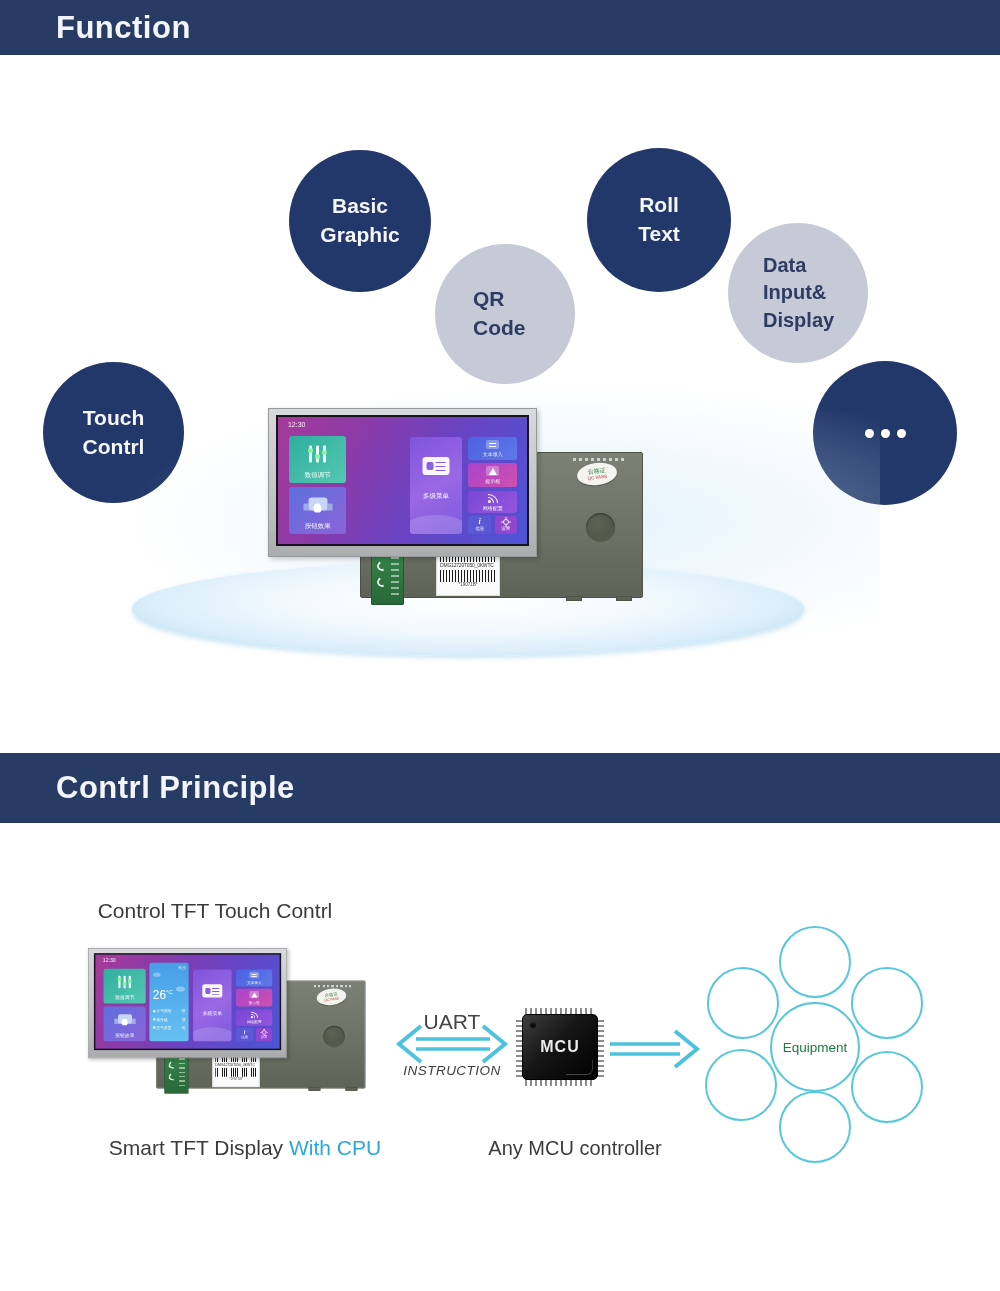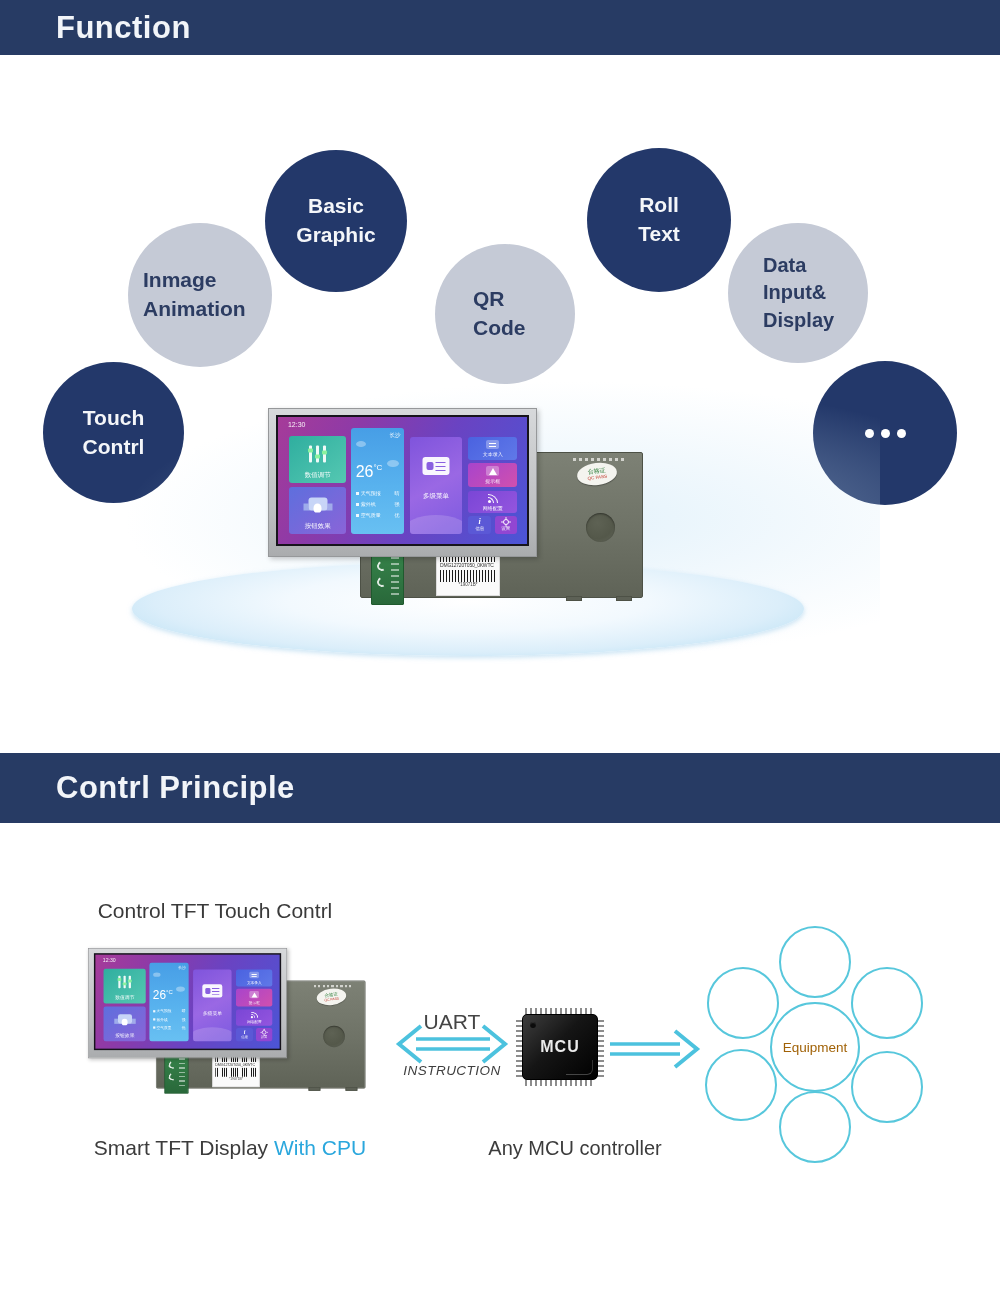--- a/index.html
+++ b/index.html
@@ -12,21 +12,21 @@
   .bar-function { top:0; height:55px; }
   .bar-working { top:753px; height:70px; }
   .section-bar .bar-title { color:#f2f5f9; font-size:31px; font-weight:600; padding-left:56px; letter-spacing:.5px; }
 
   
   .bubble { position:absolute; border-radius:50%; display:flex; flex-direction:column; justify-content:center; font-weight:600; font-size:21px; line-height:1.36; }
   .bubble.dark { background:#23386a; color:#f4f6f9; text-align:center; }
   .bubble.light { background:#c5cad6; color:#2c3c62; text-align:left; }
   .bubble span { display:block; }
   .b-inmage { left:128px; top:223px; width:144px; height:144px; padding-left:15px; }
-  .b-basic  { left:265px; top:150px; width:142px; height:142px; }
+  .b-basic  { left:289px; top:150px; width:142px; height:142px; }
   .b-qr     { left:435px; top:244px; width:140px; height:140px; padding-left:38px; }
   .b-roll   { left:587px; top:148px; width:144px; height:144px; }
   .b-data   { left:728px; top:223px; width:140px; height:140px; padding-left:35px; font-size:20px; }
   .b-touch  { left:43px;  top:362px; width:141px; height:141px; }
   .b-more   { left:813px; top:361px; width:144px; height:144px; flex-direction:row; align-items:center; justify-content:center; gap:7px; }
   .b-more .dot { width:9px; height:9px; border-radius:50%; background:#fff; }
 
   
   .stage-glow { position:absolute; left:120px; top:380px; width:760px; height:280px;
     background:radial-gradient(ellipse at 60% 50%, rgba(206,232,248,.55) 0%, rgba(255,255,255,0) 70%); }
@@ -129,21 +129,21 @@
   .tile-sub { position:static; font-size:5px; color:rgba(255,255,255,.95); }
   .t-info { left:76.5%; top:78%; width:9%; height:14%; background:#5b58d6; display:flex; flex-direction:column; align-items:center; justify-content:center; }
   .info-glyph { font-family:"Liberation Serif",serif; font-style:italic; font-weight:bold; font-size:8px; color:#fff; line-height:1; }
   .t-set { left:87%; top:78%; width:9%; height:14%; background:#9146d2; display:flex; flex-direction:column; align-items:center; justify-content:center; }
   .gear-icon { width:6px; height:6px; border:1.5px solid #fff; border-radius:50%; margin-bottom:1px;
     box-shadow:0 -4px 0 -2.2px #fff, 0 4px 0 -2.2px #fff, -4px 0 0 -2.2px #fff, 4px 0 0 -2.2px #fff; }
   .tiny-label { font-size:4.5px; color:rgba(255,255,255,.95); line-height:1.2; }
 
   
   .wp-left-title { position:absolute; left:60px; top:899px; width:310px; text-align:center; font-size:21px; color:#3a3a3a; }
-  .wp-left-caption { position:absolute; left:55px; top:1136px; width:350px; text-align:center; font-size:21px; color:#3c3c3c; }
+  .wp-left-caption { position:absolute; left:70px; top:1136px; width:350px; text-align:center; font-size:21px; color:#3c3c3c; }
   .wp-left-caption .accent { color:#2aa7dd; }
   .uart-label { position:absolute; left:394px; top:1010px; width:116px; text-align:center; font-size:21px; color:#454545; }
   .instruction-label { position:absolute; left:380px; top:1063px; width:144px; text-align:center; font-size:13.5px; color:#3e3e3e; letter-spacing:.5px;font-style:italic; }
   .arrow-svg { position:absolute; }
   .arr-left { left:392px; top:1021px; }
   .arr-right { left:608px; top:1026px; }
   .any-mcu { position:absolute; left:468px; top:1137px; width:214px; text-align:center; font-size:20px; color:#3c3c3c; }
 
   
   .chip { position:absolute; left:516px; top:1008px; width:88px; height:78px; }
@@ -156,21 +156,21 @@
     border-radius:5px; border:1px solid #000; display:flex; align-items:center; justify-content:center; }
   .chip-body::before { content:""; position:absolute; left:7px; top:7px; width:6px; height:6px; border-radius:50%;
     background:#0c0c0c; box-shadow:inset 0 1px 1px #333; }
   .chip-body::after { content:""; position:absolute; right:4px; bottom:4px; width:26px; height:14px;
     border-bottom:1px solid rgba(255,255,255,.25); border-right:1px solid rgba(255,255,255,.18); border-radius:0 0 6px 0; }
   .chip-label { color:#ececec; font-size:16px; font-weight:bold; letter-spacing:1px; }
 
   
   .eq-circle { position:absolute; border-radius:50%; background:#fff; border:2px solid #57c7dc; overflow:hidden; }
   .eq-center { left:770px; top:1002px; width:90px; height:90px; display:flex; align-items:center; justify-content:center; }
-  .eq-center .eq-label { font-size:13.5px; color:#a16207; }
+  .eq-center .eq-label { font-size:13.5px; color:#15803d; }
   .eq-sat { width:72px; height:72px; }
   .eq-top { left:779px; top:926px; } .eq-topleft { left:707px; top:967px; } .eq-topright { left:851px; top:967px; }
   .eq-botleft { left:705px; top:1049px; } .eq-botright { left:851px; top:1051px; } .eq-bottom { left:779px; top:1091px; }
   .eq-img { position:relative; width:100%; height:100%; }
   .eq-img span { position:absolute; }
   
   .cm-body { left:30%; top:8%; width:34%; height:78%; background:linear-gradient(90deg,#f4f4f6,#d8d9dc); border:1px solid #c2c3c6; border-radius:2px; }
   .cm-screen { left:36%; top:16%; width:21%; height:15%; background:linear-gradient(140deg,#5aa56a,#2e6e46); }
   .cm-slot { left:37%; top:46%; width:19%; height:17%; background:#2d2d32; }
   .cm-base { left:27%; top:84%; width:40%; height:8%; background:#c9cacd; }
@@ -203,24 +203,20 @@
 </style>
 </head>
 <body>
 
 <div class="page">
 
   <div class="section-bar bar-function">
     <div class="bar-title">Function</div>
   </div>
 
-  <div class="bubble light b-inmage">
-    <span>Inmage</span>
-    <span>Animation</span>
-  </div>
   <div class="bubble dark b-basic">
     <span>Basic</span>
     <span>Graphic</span>
   </div>
   <div class="bubble dark b-roll">
     <span>Roll</span>
     <span>Text</span>
   </div>
   <div class="bubble light b-qr">
     <span>QR</span>
@@ -238,20 +234,101 @@
   <div class="bubble dark b-more">
     <span class="dot"></span>
     <span class="dot"></span>
     <span class="dot"></span>
   </div>
 
   <div class="stage-glow"></div>
   <div class="platform"></div>
 
   <div class="product-group pg-top">
+    <div class="back-module">
+      <span class="module-print"></span>
+      <span class="module-sticker">
+        <span class="sticker-l1">合格证</span>
+        <span class="sticker-l2">QC PASS</span>
+      </span>
+      <span class="module-logo"></span>
+      <span class="module-tab tab1"></span>
+      <span class="module-tab tab2"></span>
+    </div>
+    <div class="green-pcb">
+      <span class="pcb-arc arc1"></span>
+      <span class="pcb-arc arc2"></span>
+      <span class="pcb-mark"></span>
+    </div>
+    <div class="barcode-label">
+      <span class="bars bars-top"></span>
+      <span class="label-model">DMG12720T050_0KWTC</span>
+      <span class="bars bars-mid"></span>
+      <span class="label-serial">*19071B*</span>
+    </div>
+    <div class="front-display">
+      <div class="screen-frame"></div>
+      <div class="screen">
+        <span class="scr-time">12:30</span>
+        <div class="tile t-sliders">
+          <span class="sliders-icon">
+            <span class="slider-bar"></span>
+              <span class="slider-bar"></span>
+              <span class="slider-bar"></span>
+          </span>
+          <span class="tile-label">数值调节</span>
+        </div>
+        <div class="tile t-hand">
+          <span class="hand-icon"></span>
+          <span class="tile-label">按钮效果</span>
+        </div>
+        <div class="tile t-menu">
+          <span class="menu-icon">
+            <span class="emblem"></span>
+              <span class="lines"></span>
+          </span>
+          <span class="tile-label">多级菜单</span>
+        </div>
+        <div class="tile t-text">
+          <span class="textbox-icon"></span>
+          <span class="tile-sub">文本录入</span>
+        </div>
+        <div class="tile t-alert">
+          <span class="warn-box">
+              <span class="warn-tri"></span>
+            </span>
+          <span class="tile-sub">提示框</span>
+        </div>
+        <div class="tile t-net">
+          <span class="rss-icon">
+            <span class="rss-dot"></span>
+              <span class="rss-arc rss-a1"></span>
+              <span class="rss-arc rss-a2"></span>
+          </span>
+          <span class="tile-sub">网络配置</span>
+        </div>
+        <div class="tile t-info">
+          <span class="info-glyph">i</span>
+          <span class="tiny-label">信息</span>
+        </div>
+        <div class="tile t-set">
+          <span class="gear-icon"></span>
+          <span class="tiny-label">设置</span>
+        </div>
+      </div>
+    </div>
+  </div>
+
+  <div class="section-bar bar-working">
+    <div class="bar-title">Contrl Principle</div>
+  </div>
+
+  <div class="wp-left-title">Control TFT Touch Contrl</div>
+
+  <div class="product-group pg-small">
     <div class="back-module">
       <span class="module-print"></span>
       <span class="module-sticker">
         <span class="sticker-l1">合格证</span>
         <span class="sticker-l2">QC PASS</span>
       </span>
       <span class="module-logo"></span>
       <span class="module-tab tab1"></span>
       <span class="module-tab tab2"></span>
     </div>
@@ -332,121 +409,20 @@
           <span class="tiny-label">信息</span>
         </div>
         <div class="tile t-set">
           <span class="gear-icon"></span>
           <span class="tiny-label">设置</span>
         </div>
       </div>
     </div>
   </div>
 
-  <div class="section-bar bar-working">
-    <div class="bar-title">Contrl Principle</div>
-  </div>
-
-  <div class="wp-left-title">Control TFT Touch Contrl</div>
-
-  <div class="product-group pg-small">
-    <div class="back-module">
-      <span class="module-print"></span>
-      <span class="module-sticker">
-        <span class="sticker-l1">合格证</span>
-        <span class="sticker-l2">QC PASS</span>
-      </span>
-      <span class="module-logo"></span>
-      <span class="module-tab tab1"></span>
-      <span class="module-tab tab2"></span>
-    </div>
-    <div class="green-pcb">
-      <span class="pcb-arc arc1"></span>
-      <span class="pcb-arc arc2"></span>
-      <span class="pcb-mark"></span>
-    </div>
-    <div class="barcode-label">
-      <span class="bars bars-top"></span>
-      <span class="label-model">DMG12720T050_0KWTC</span>
-      <span class="bars bars-mid"></span>
-      <span class="label-serial">*19071B*</span>
-    </div>
-    <div class="front-display">
-      <div class="screen-frame"></div>
-      <div class="screen">
-        <span class="scr-time">12:30</span>
-        <div class="tile t-sliders">
-          <span class="sliders-icon">
-            <span class="slider-bar"></span>
-              <span class="slider-bar"></span>
-              <span class="slider-bar"></span>
-          </span>
-          <span class="tile-label">数值调节</span>
-        </div>
-        <div class="tile t-hand">
-          <span class="hand-icon"></span>
-          <span class="tile-label">按钮效果</span>
-        </div>
-        <div class="tile t-weather">
-          <span class="scr-city">长沙</span>
-          <span class="cloud cloud1"></span>
-          <span class="cloud cloud2"></span>
-          <span class="scr-temp"><span>26</span><span class="unit">°C</span></span>
-          <span class="wx-rows">
-            <span class="wx-row">
-                <span class="wl">天气预报</span>
-                <span>晴</span>
-              </span>
-            <span class="wx-row">
-                <span class="wl">紫外线</span>
-                <span>强</span>
-              </span>
-            <span class="wx-row">
-                <span class="wl">空气质量</span>
-                <span>优</span>
-              </span>
-          </span>
-        </div>
-        <div class="tile t-menu">
-          <span class="menu-icon">
-            <span class="emblem"></span>
-              <span class="lines"></span>
-          </span>
-          <span class="tile-label">多级菜单</span>
-        </div>
-        <div class="tile t-text">
-          <span class="textbox-icon"></span>
-          <span class="tile-sub">文本录入</span>
-        </div>
-        <div class="tile t-alert">
-          <span class="warn-box">
-              <span class="warn-tri"></span>
-            </span>
-          <span class="tile-sub">提示框</span>
-        </div>
-        <div class="tile t-net">
-          <span class="rss-icon">
-            <span class="rss-dot"></span>
-              <span class="rss-arc rss-a1"></span>
-              <span class="rss-arc rss-a2"></span>
-          </span>
-          <span class="tile-sub">网络配置</span>
-        </div>
-        <div class="tile t-info">
-          <span class="info-glyph">i</span>
-          <span class="tiny-label">信息</span>
-        </div>
-        <div class="tile t-set">
-          <span class="gear-icon"></span>
-          <span class="tiny-label">设置</span>
-        </div>
-      </div>
-    </div>
-  </div>
-
   <div class="wp-left-caption">
     <span>Smart TFT Display </span><span class="accent">With CPU</span>
   </div>
 
   <div class="uart-label">UART</div>
   <svg class="arrow-svg arr-left" width="120" height="46" viewBox="0 0 120 46">
     <polyline points="29,5 7,23 29,41" fill="none" stroke="#4cc2de" stroke-width="4"></polyline>
     <line x1="24" y1="18" x2="98" y2="18" stroke="#4cc2de" stroke-width="3.5"></line>
     <line x1="24" y1="28" x2="98" y2="28" stroke="#4cc2de" stroke-width="3.5"></line>
     <polyline points="91,5 113,23 91,41" fill="none" stroke="#4cc2de" stroke-width="4"></polyline>

